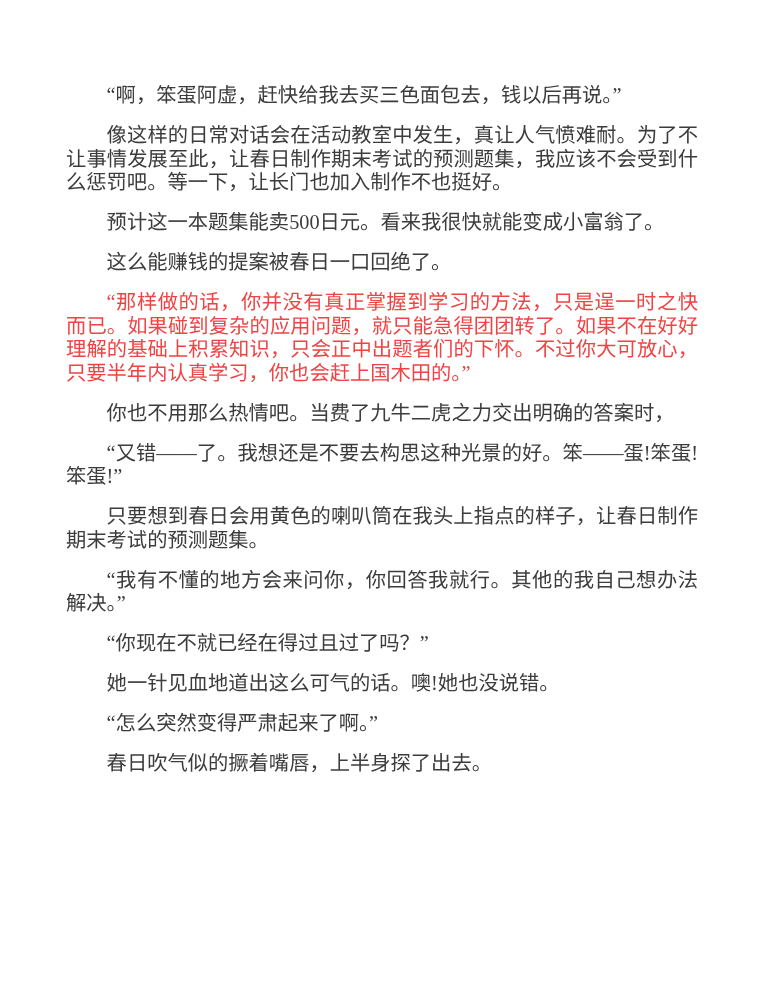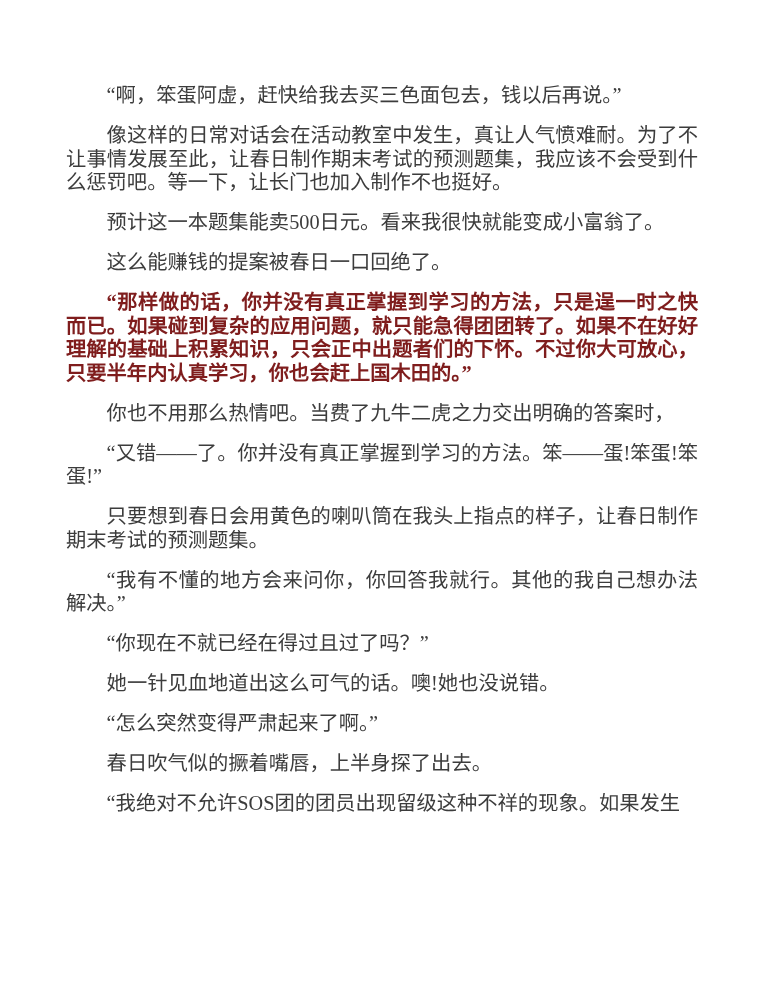--- a/index.html
+++ b/index.html
@@ -36,24 +36,23 @@
 </style>
 </head>
 <body>
 
 <div class="page" style="background: rgb(255, 255, 255);">
   <div class="text-block">
     <p class="para" style="color: rgb(60, 60, 60);">“啊，笨蛋阿虚，赶快给我去买三色面包去，钱以后再说。”</p>
     <p class="para" style="color: rgb(60, 60, 60);">像这样的日常对话会在活动教室中发生，真让人气愤难耐。为了不让事情发展至此，让春日制作期末考试的预测题集，我应该不会受到什么惩罚吧。等一下，让长门也加入制作不也挺好。</p>
     <p class="para" style="color: rgb(60, 60, 60);">预计这一本题集能卖500日元。看来我很快就能变成小富翁了。</p>
     <p class="para" style="color: rgb(60, 60, 60);">这么能赚钱的提案被春日一口回绝了。</p>
-    <p class="para" style="color: #7f1d1d; font-weight: bold;">“那样做的话，你并没有真正掌握到学习的方法，只是逞一时之快而已。如果碰到复杂的应用问题，就只能急得团团转了。如果不在好好理解的基础上积累知识，只会正中出题者们的下怀。不过你大可放心，只要半年内认真学习，你也会赶上国木田的。”</p>
+    <p class="para" style="color: #ef4444;">“那样做的话，你并没有真正掌握到学习的方法，只是逞一时之快而已。如果碰到复杂的应用问题，就只能急得团团转了。如果不在好好理解的基础上积累知识，只会正中出题者们的下怀。不过你大可放心，只要半年内认真学习，你也会赶上国木田的。”</p>
     <p class="para" style="color: rgb(60, 60, 60);">你也不用那么热情吧。当费了九牛二虎之力交出明确的答案时，</p>
-    <p class="para" style="color: rgb(60, 60, 60);">“又错——了。你并没有真正掌握到学习的方法。笨——蛋!笨蛋!笨蛋!”</p>
+    <p class="para" style="color: rgb(60, 60, 60);">“又错——了。我想还是不要去构思这种光景的好。笨——蛋!笨蛋!笨蛋!”</p>
     <p class="para" style="color: rgb(60, 60, 60);">只要想到春日会用黄色的喇叭筒在我头上指点的样子，让春日制作期末考试的预测题集。</p>
     <p class="para" style="color: rgb(60, 60, 60);">“我有不懂的地方会来问你，你回答我就行。其他的我自己想办法解决。”</p>
     <p class="para" style="color: rgb(60, 60, 60);">“你现在不就已经在得过且过了吗？”</p>
     <p class="para" style="color: rgb(60, 60, 60);">她一针见血地道出这么可气的话。噢!她也没说错。</p>
     <p class="para" style="color: rgb(60, 60, 60);">“怎么突然变得严肃起来了啊。”</p>
     <p class="para" style="color: rgb(60, 60, 60);">春日吹气似的撅着嘴唇，上半身探了出去。</p>
-    <p class="para" style="color: rgb(60, 60, 60);">“我绝对不允许SOS团的团员出现留级这种不祥的现象。如果发生</p>
   </div>
 </div>
 
 </body></html>

